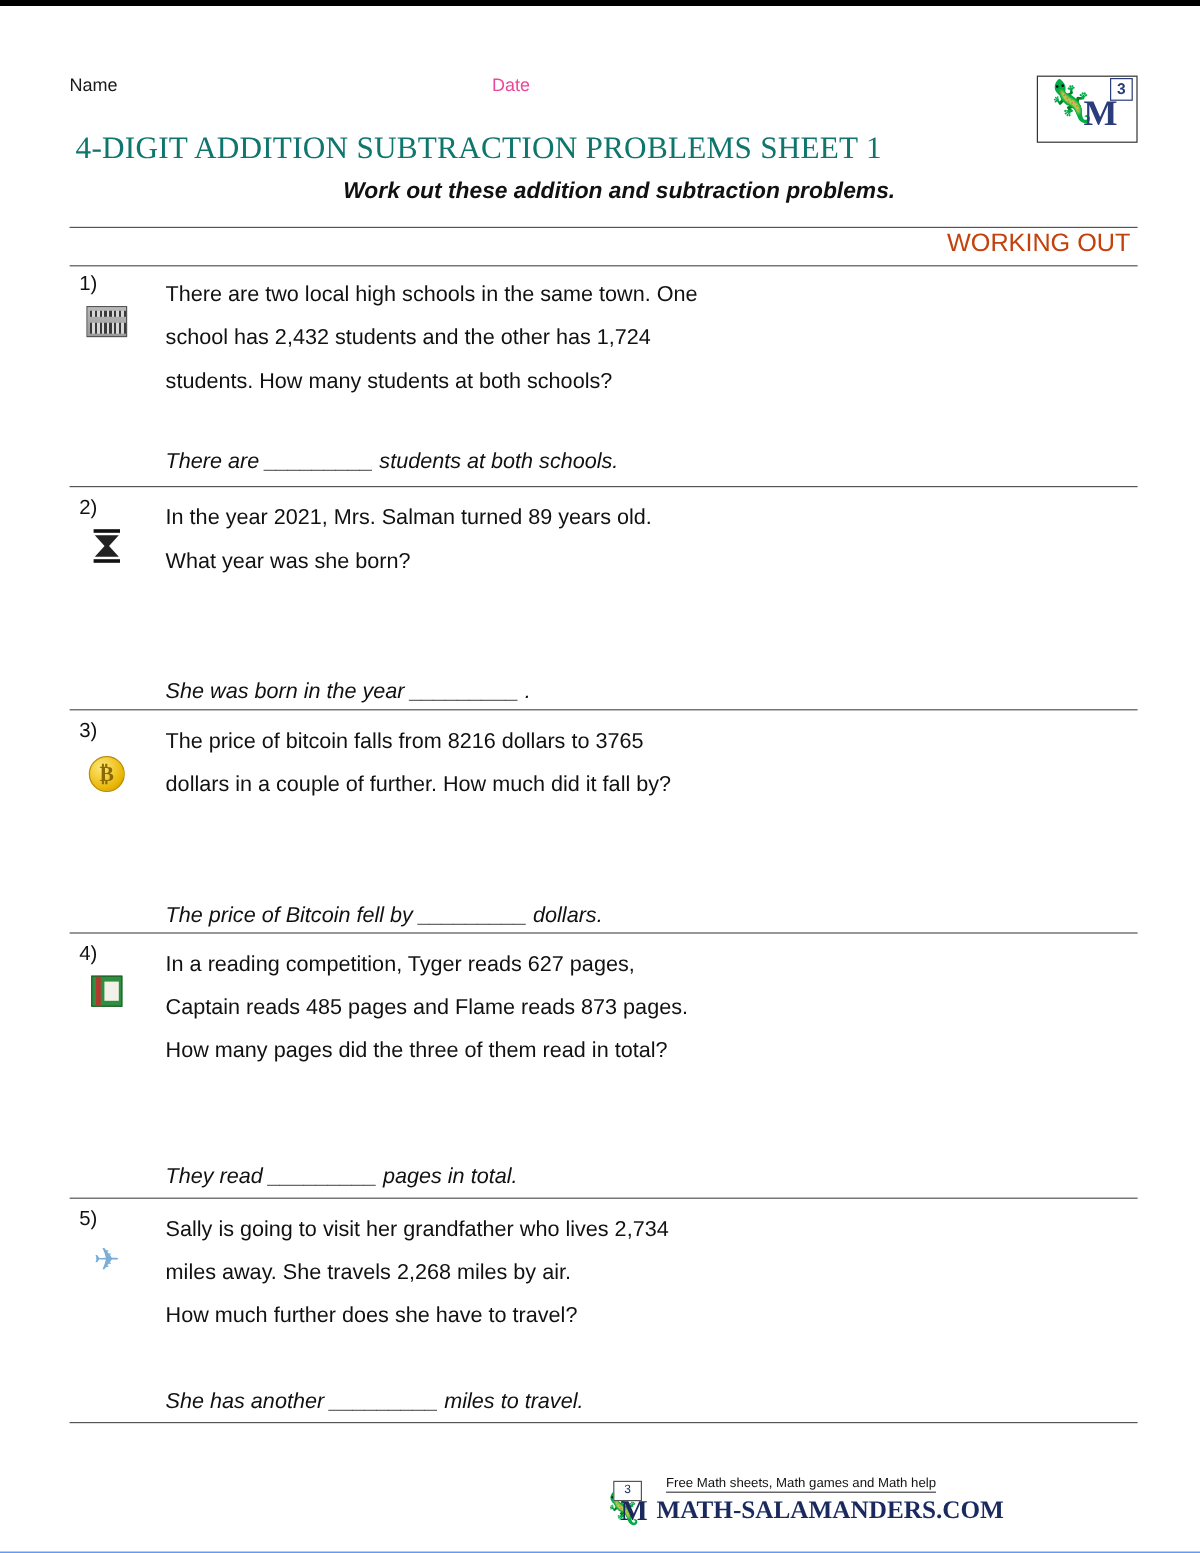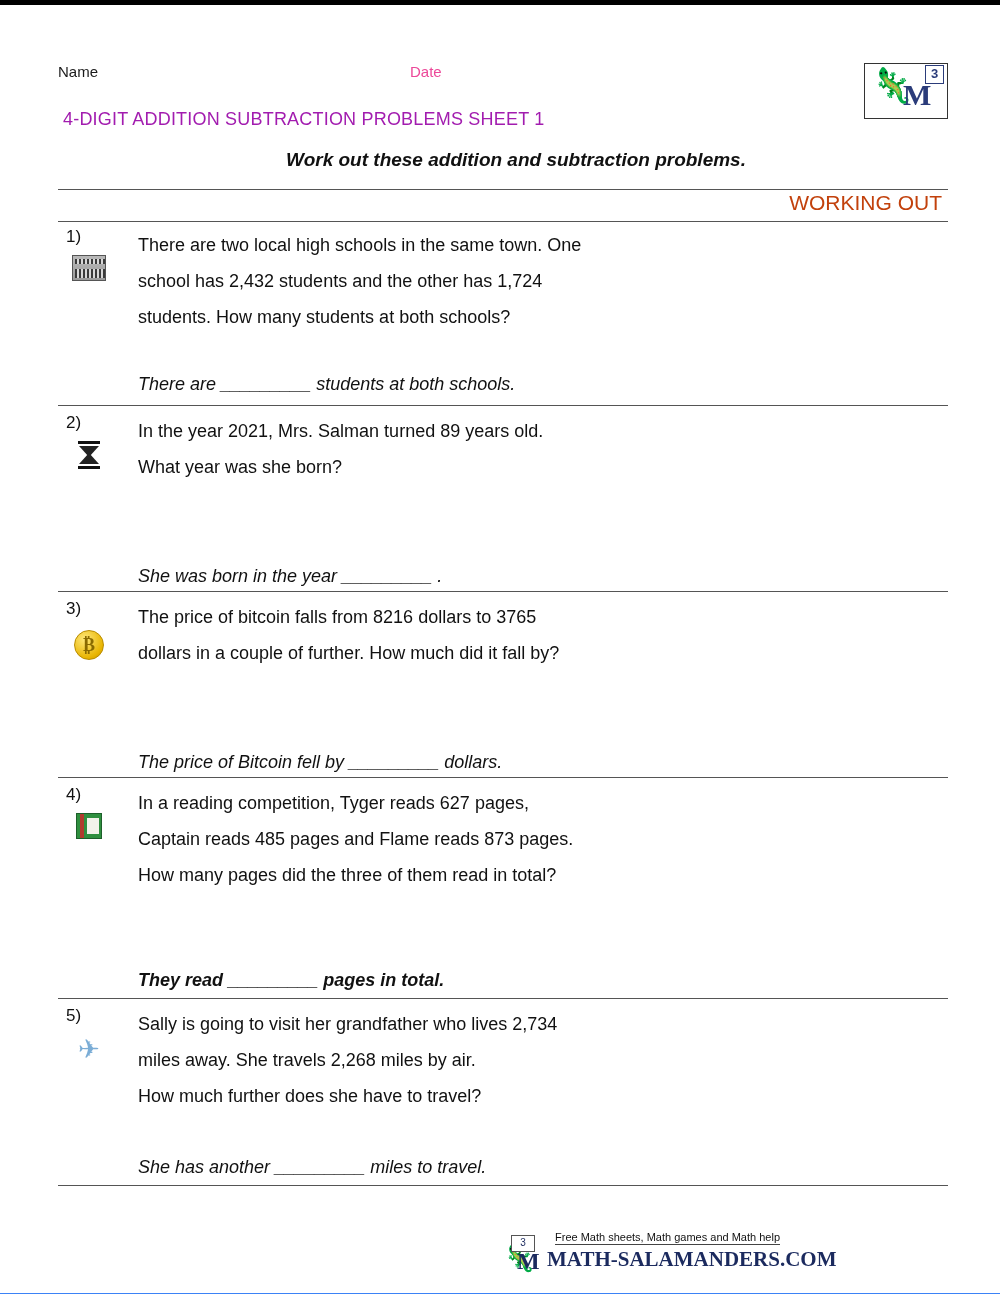--- a/index.html
+++ b/index.html
@@ -92,23 +92,24 @@
     font-size: 13px;
     line-height: 16px;
     text-align: center;
     font-weight: bold;
   }
 
   .title {
     position: absolute;
     top: 104px;
     left: 5px;
-    font-size: 18px;
-    color: #a21caf;
+    font-size: 26px;
+    color: #0f766e;
     letter-spacing: 0.2px;
+    font-family: Liberation Serif, serif;
   }
   .subtitle {
     position: absolute;
     top: 144px;
     left: 13px;
     width: 890px;
     text-align: center;
     font-size: 19px;
     font-style: italic;
     font-weight: bold;
@@ -398,21 +399,21 @@
     </div>
     <div class="rule" style="top:772px;"></div>
 
     <div class="problem" style="top:780px;">
       <div class="num">4)</div>
       <div class="icon"><span class="ic-book"></span></div>
       <div class="body">
         <div class="line">In a reading competition, Tyger reads 627 pages,</div>
         <div class="line">Captain reads 485 pages and Flame reads 873 pages.</div>
         <div class="line">How many pages did the three of them read in total?</div>
-        <div class="answer" style="margin-top:72px;font-weight:bold;">They read _________ pages in total.</div>
+        <div class="answer" style="margin-top:72px;">They read _________ pages in total.</div>
       </div>
     </div>
     <div class="rule" style="top:993px;"></div>
 
     <div class="problem" style="top:1001px;">
       <div class="num">5)</div>
       <div class="icon"><span class="ic-plane">✈</span></div>
       <div class="body">
         <div class="line">Sally is going to visit her grandfather who lives 2,734</div>
         <div class="line">miles away. She travels 2,268 miles by air.</div>

